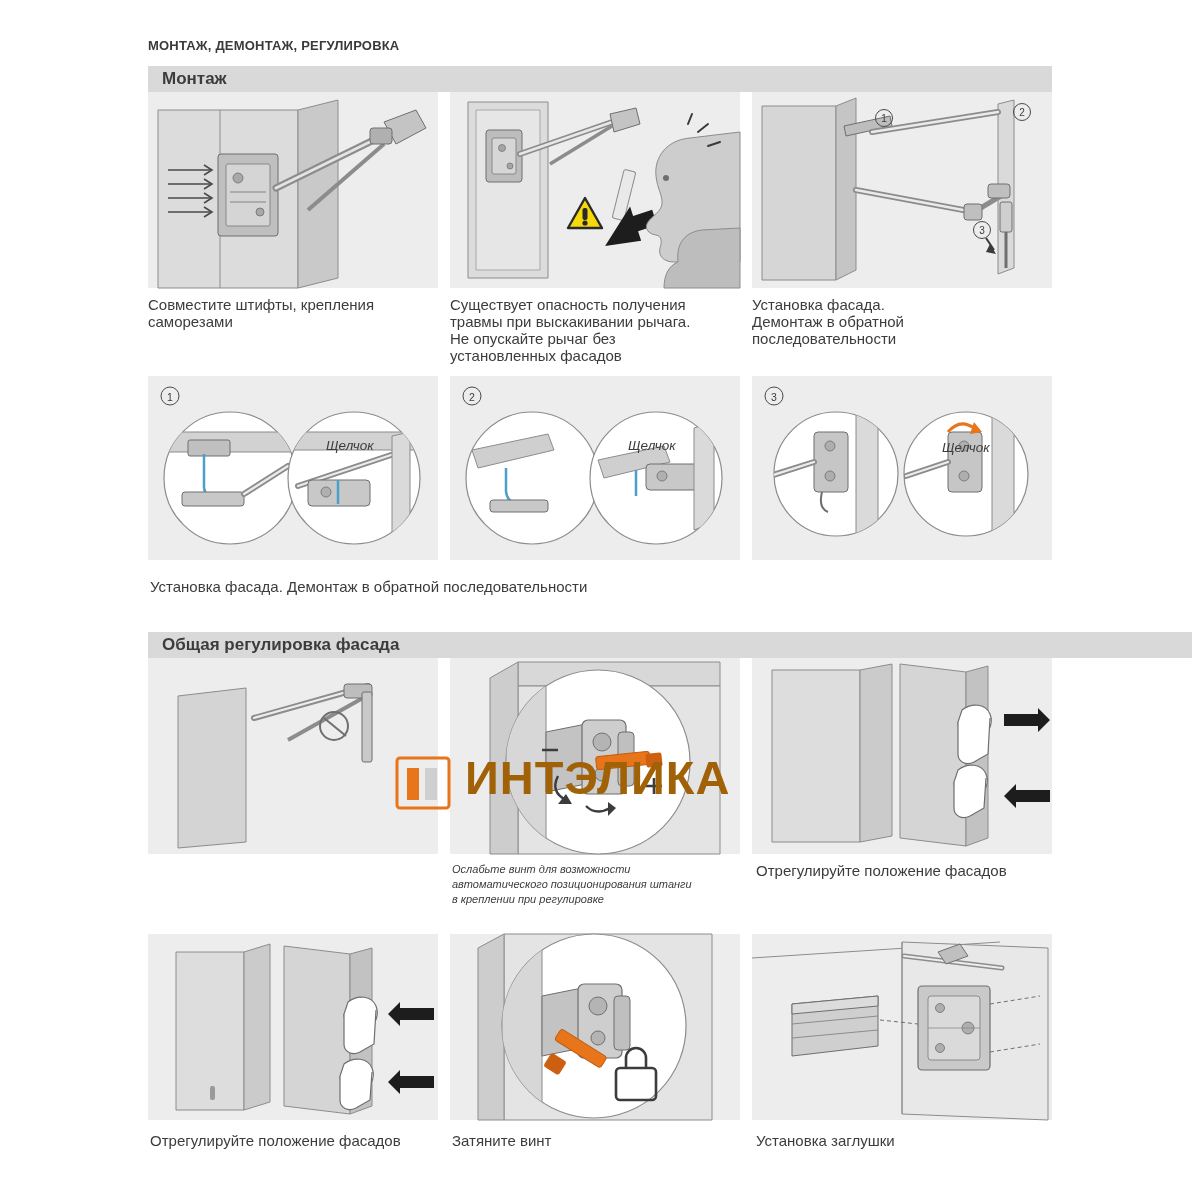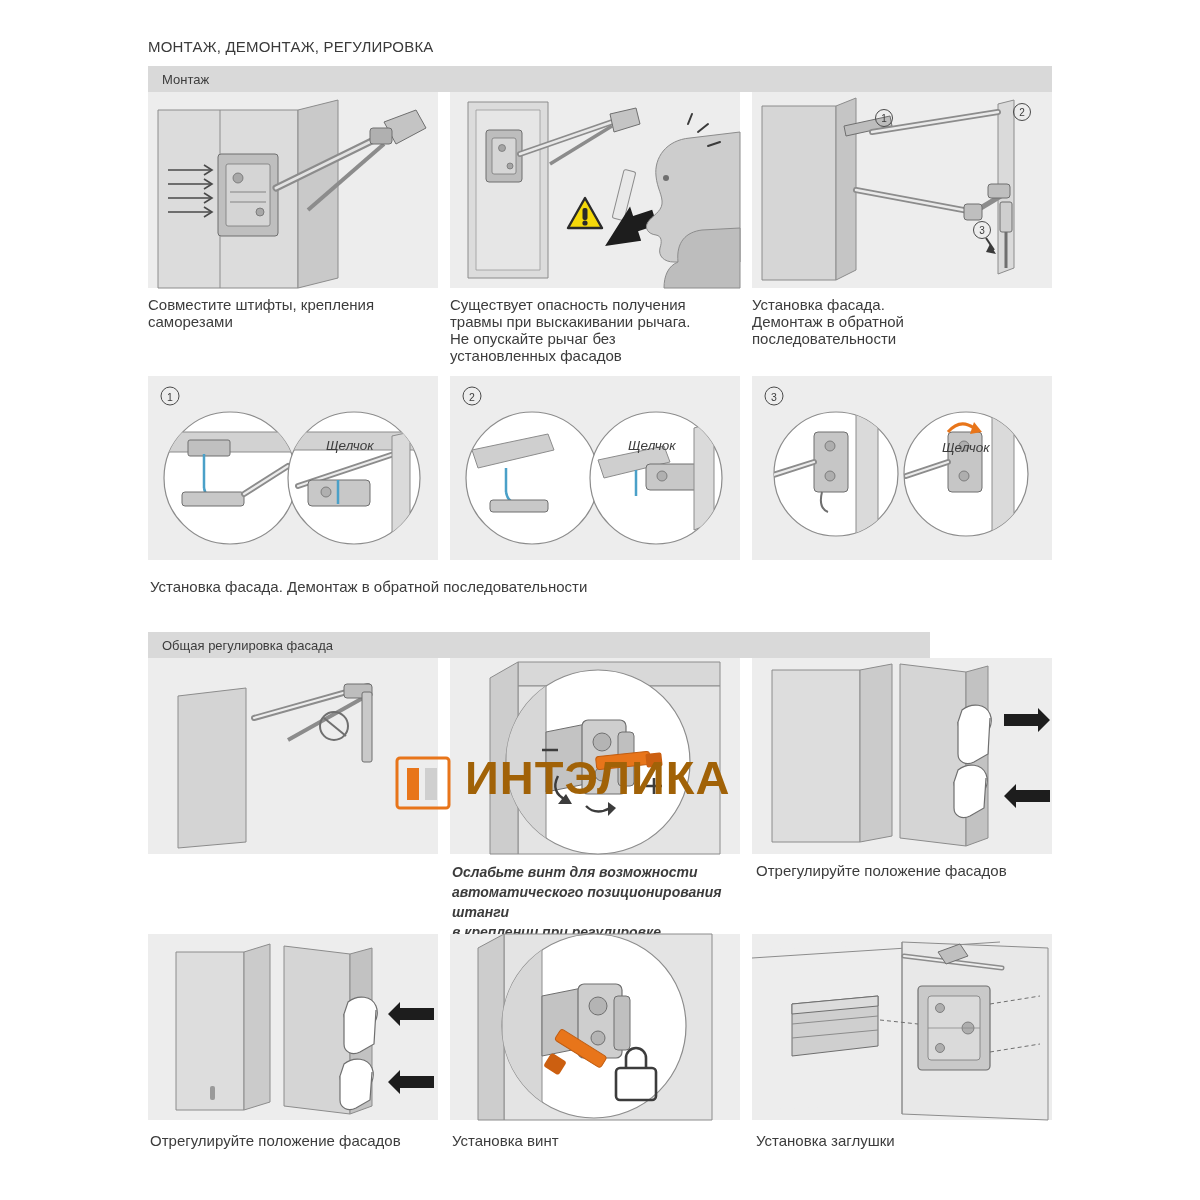--- a/index.html
+++ b/index.html
@@ -18,52 +18,52 @@
   .page {
     position: absolute;
     left: 0; top: 0;
     width: 1200px;
     height: 1200px;
   }
   .doc-title {
     position: absolute;
     left: 148px;
     top: 38px;
-    font-size: 15px;
-    font-weight: normal;
+    font-size: 13px;
+    font-weight: bold;
     letter-spacing: 0.2px;
     color: #3a3a3a;
   }
 
   
   .panel {
     position: absolute;
     background: #ededed;
     box-sizing: border-box;
   }
   .section-header {
     position: absolute;
     background: #d9d9d9;
     box-sizing: border-box;
     display: flex;
     align-items: center;
     padding-left: 14px;
-    font-size: 13px;
+    font-size: 17px;
     color: #3c3c3c;
+    font-weight: bold;
   }
   .caption {
     position: absolute;
     font-size: 15px;
     line-height: 17px;
     color: #3c3c3c;
   }
   .caption.small {
-    font-size: 14px;
-    line-height: 20px;
-    font-weight: bold;
+    font-size: 11px;
+    line-height: 15px;
   }
   .caption.italic {
     font-style: italic;
   }
 
   
   .art { position: absolute; }
   svg { display: block; overflow: visible; }
 
   
@@ -326,21 +326,21 @@
         </defs>
 
       <path d="M196 56 Q208 42 222 52" stroke="#e8751a" stroke-width="3" fill="none"></path>
       <polygon points="222,46 230,56 218,58" fill="#e8751a"></polygon>
       <text x="190" y="76" font-family="Liberation Sans, sans-serif" font-size="13.5" fill="#3c3c3c" font-style="italic">Щелчок</text>
     </svg>
   </div>
 
   <div class="caption" style="left:150px; top:578px; width:640px;">Установка фасада. Демонтаж в обратной последовательности</div>
 
-  <div class="section-header" style="left:148px; top:632px; width:782px; height:26px;">
+  <div class="section-header" style="left:148px; top:632px; width:1044px; height:26px;">
     <span>Общая регулировка фасада</span>
   </div>
 
   <div class="panel" style="left:148px; top:658px; width:290px; height:196px;">
     <svg class="art" width="290" height="196" viewBox="0 0 290 196">
       <polygon points="30,38 98,30 98,184 30,190" fill="#d4d4d4" stroke="#8c8c8c" stroke-width="1"></polygon>
       <path d="M106 60 L220 28" stroke="#8c8c8c" stroke-width="6" stroke-linecap="round"></path>
       <path d="M106 60 L220 28" stroke="#ededed" stroke-width="2.2" stroke-linecap="round"></path>
       <path d="M140 82 L222 36" stroke="#8c8c8c" stroke-width="4"></path>
       <rect x="196" y="26" width="28" height="14" rx="3" fill="#bdbdbd" stroke="#6f6f6f" stroke-width="1"></rect>
@@ -481,21 +481,21 @@
       <line x1="40" y1="90" x2="126" y2="82" stroke="#8c8c8c" stroke-width="1"></line>
       <line x1="40" y1="104" x2="126" y2="96" stroke="#8c8c8c" stroke-width="1"></line>
 
       <path d="M128 86 L166 90" stroke="#6f6f6f" stroke-width="1" stroke-dasharray="4 3"></path>
       <path d="M238 70 L288 62" stroke="#6f6f6f" stroke-width="1" stroke-dasharray="4 3"></path>
       <path d="M238 118 L288 110" stroke="#6f6f6f" stroke-width="1" stroke-dasharray="4 3"></path>
     </svg>
   </div>
 
   <div class="caption" style="left:150px; top:1132px; width:300px;">Отрегулируйте положение фасадов</div>
-  <div class="caption" style="left:452px; top:1132px; width:280px;">Установка винт</div>
+  <div class="caption" style="left:452px; top:1132px; width:280px;">Затяните винт</div>
   <div class="caption" style="left:756px; top:1132px; width:300px;">Установка заглушки</div>
 
   <div class="watermark">
     <svg class="wm-mark" viewBox="0 0 56 58">
       <rect x="2" y="4" width="52" height="50" rx="3" fill="none" stroke="#e8751a" stroke-width="3"></rect>
       <rect x="12" y="14" width="12" height="32" fill="#e8751a"></rect>
       <rect x="30" y="14" width="12" height="32" fill="#cfcfcf"></rect>
     </svg>
     <div class="wm-text">ИНТЭЛИКА</div>
   </div>

